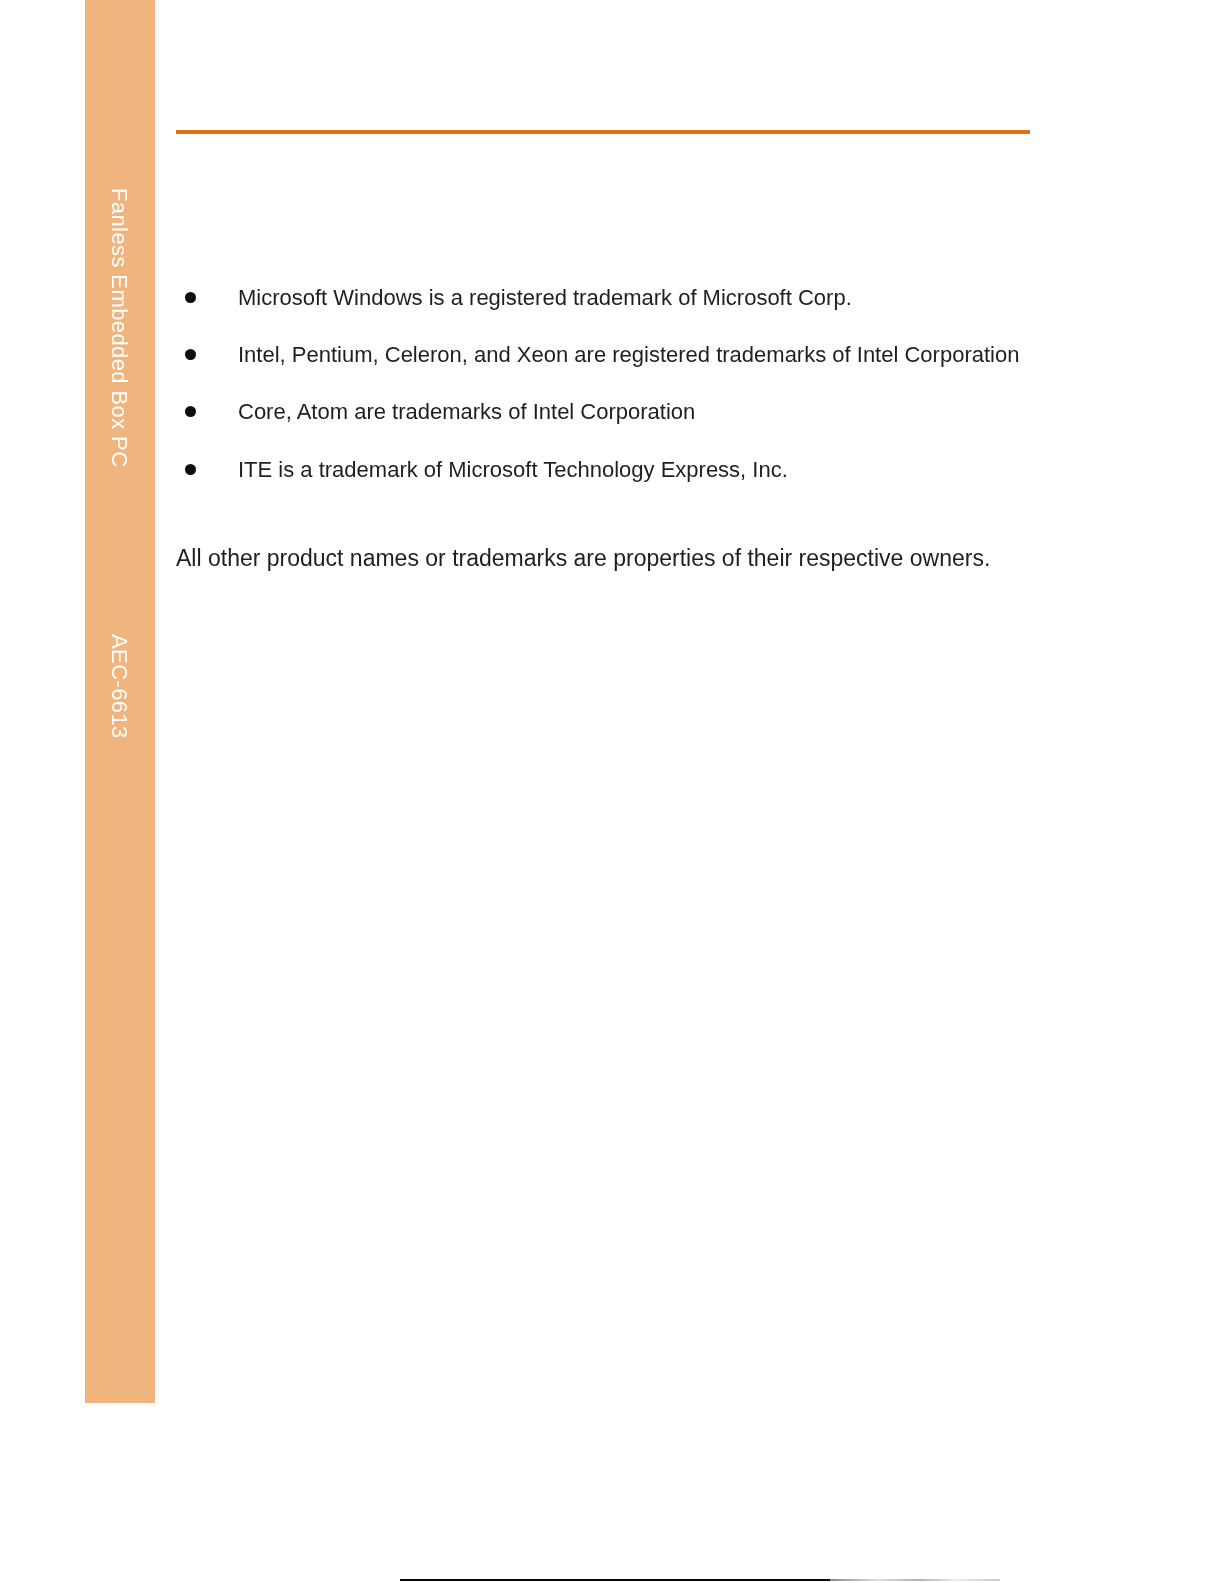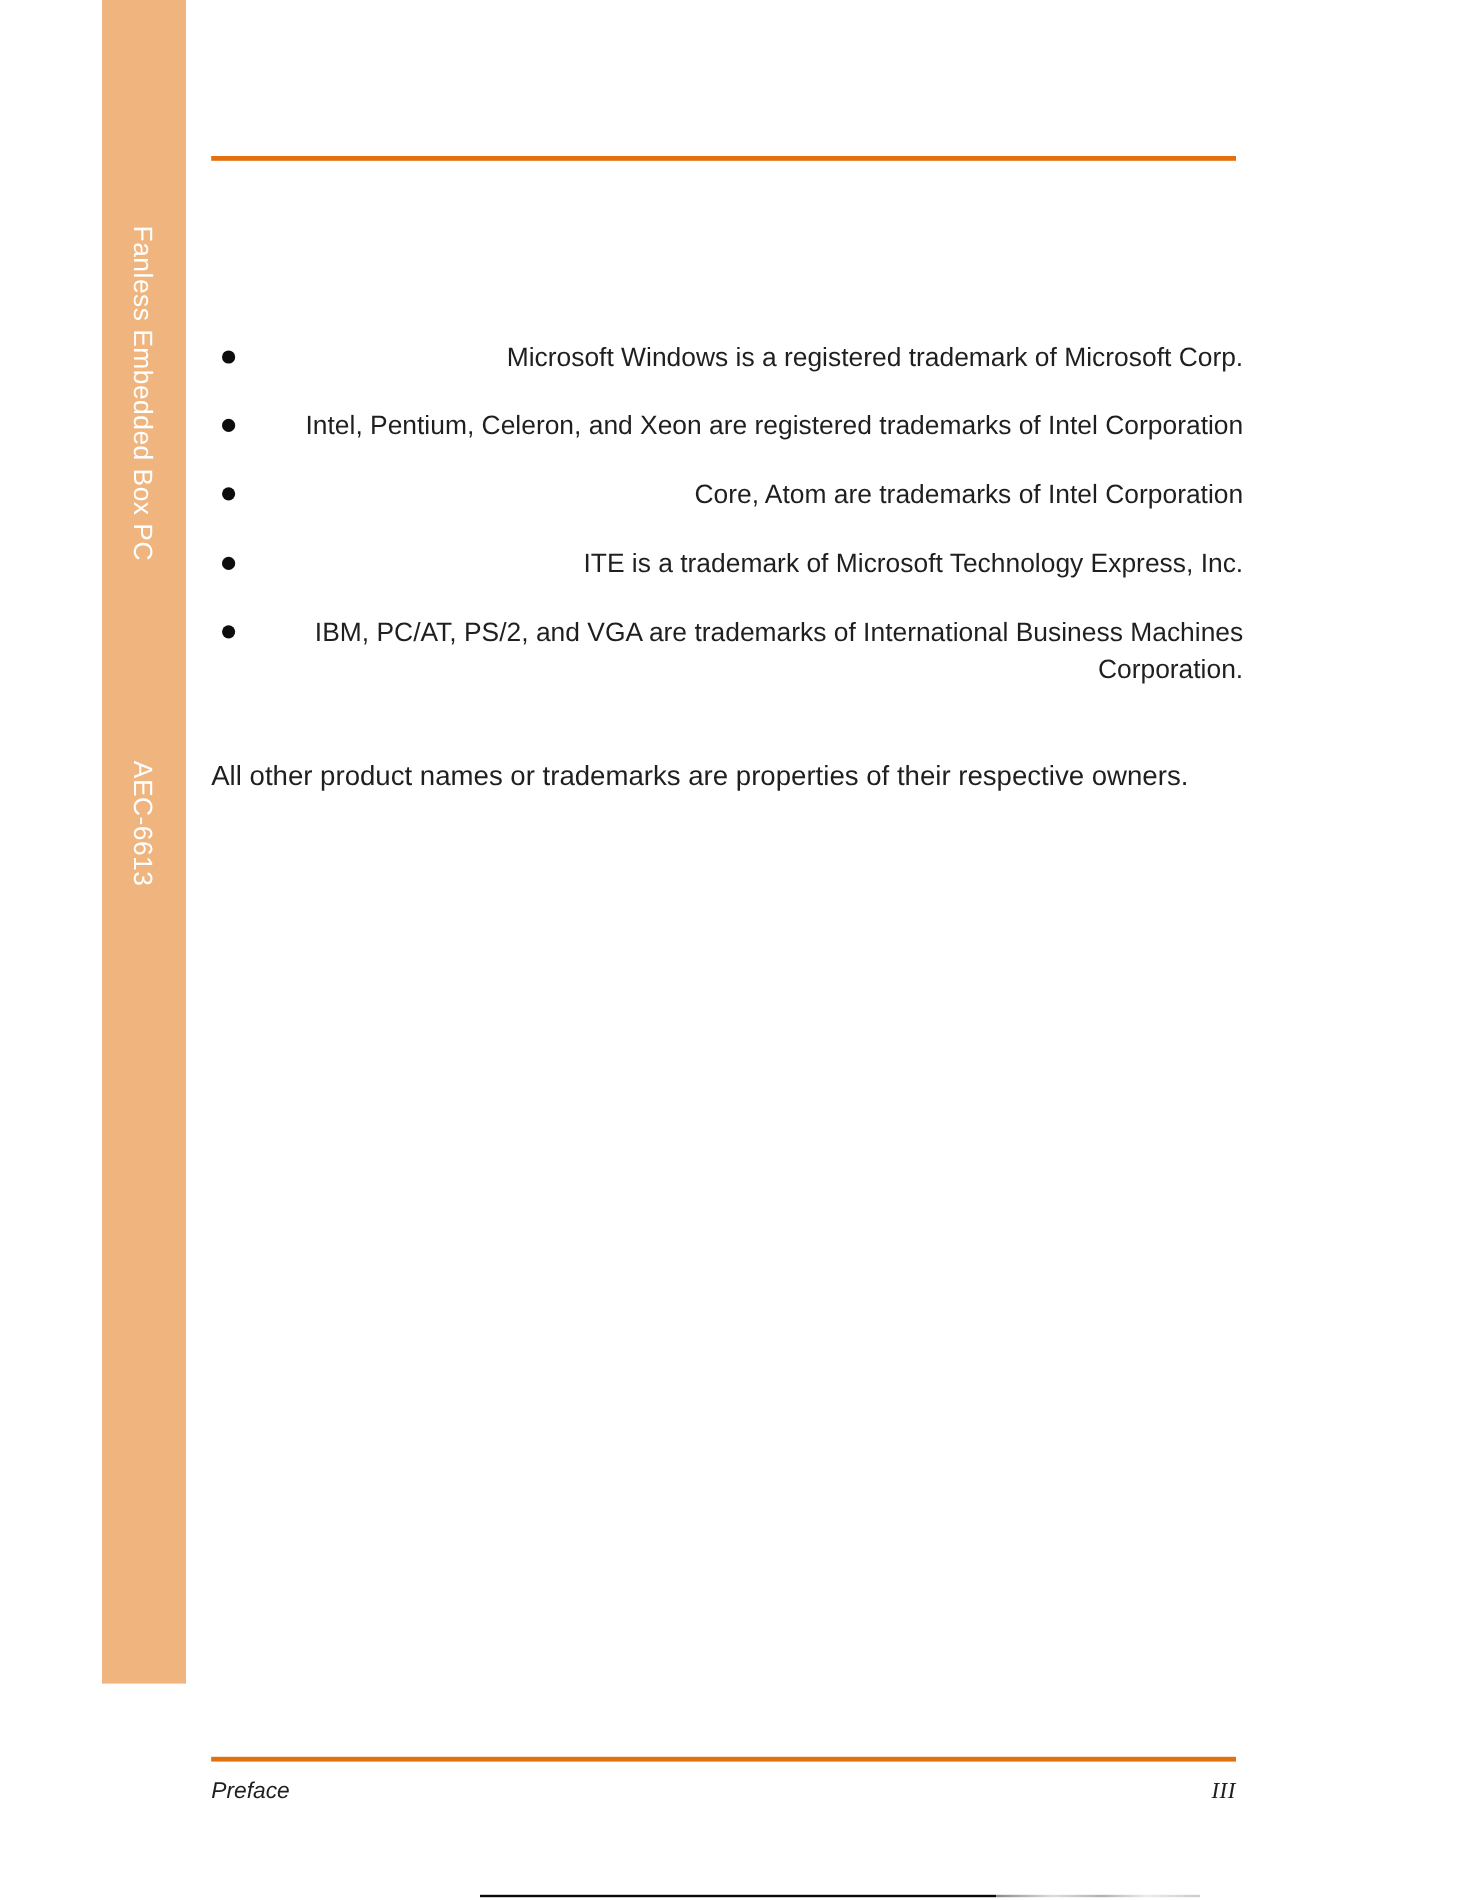--- a/index.html
+++ b/index.html
@@ -99,21 +99,20 @@
     color: #1f1f1f;
     margin: 0;
   }
   #intro-para { margin-bottom: 0; }
 
   #trademark-list {
     list-style: none;
     margin: 0;
     padding: 0;
     margin-top: 66px;
-    text-align: right;
   }
   #trademark-list li {
     position: relative;
     padding-left: 62px;
     font-size: 22px;
     line-height: 1.42;
     color: #1f1f1f;
     margin-bottom: 26px;
   }
   #trademark-list li:last-child { margin-bottom: 0; }
@@ -216,33 +215,22 @@
         <span>Intel, Pentium, Celeron, and Xeon are registered trademarks of Intel Corporation</span>
       </li>
       <li>
         <span class="bullet-dot"></span>
         <span>Core, Atom are trademarks of Intel Corporation</span>
       </li>
       <li>
         <span class="bullet-dot"></span>
         <span>ITE is a trademark of Microsoft Technology Express, Inc.</span>
       </li>
-      <li>
-        <span class="bullet-dot"></span>
-        <span>IBM, PC/AT, PS/2, and VGA are trademarks of International Business Machines Corporation.</span>
-      </li>
     </ul>
 
     <p class="body-para" id="closing-para">All other product names or trademarks are properties of their respective owners.</p>
   </div>
 
-  <div id="footer">
-    <div id="footer-rule"></div>
-    <div id="footer-row">
-      <span id="footer-section">Preface</span>
-      <span id="footer-page-number">III</span>
-    </div>
-  </div>
 
   <div id="page-edge-artifact"></div>
   <div id="page-edge-artifact-faint"></div>
 
 </div>
 
 </body></html>

